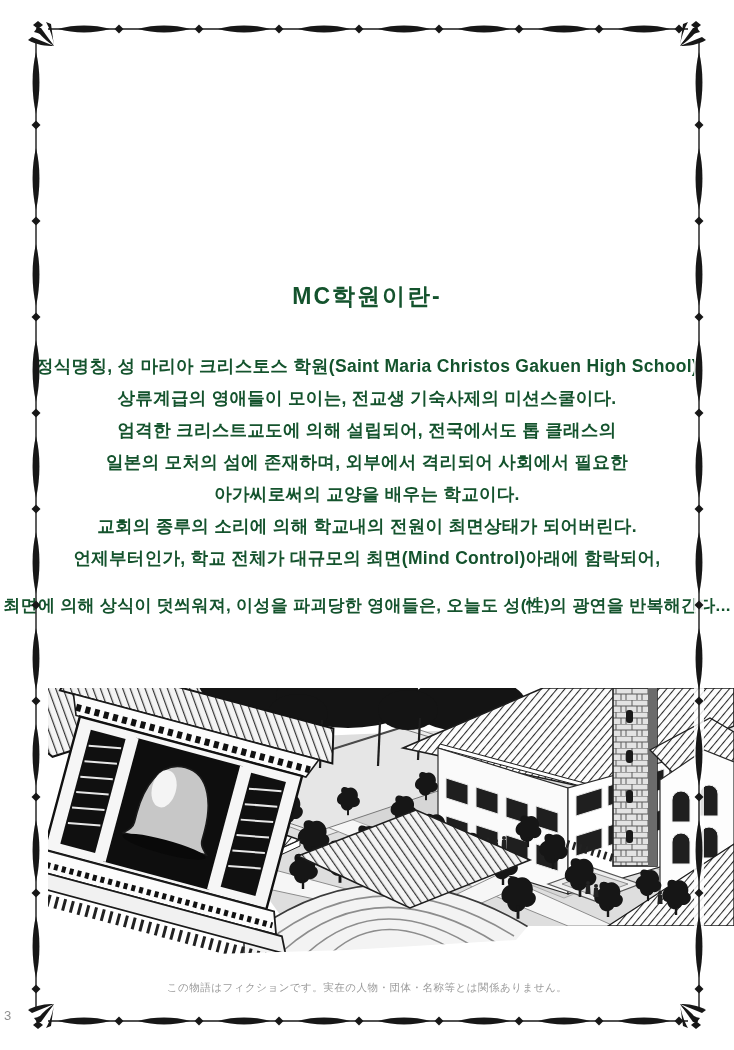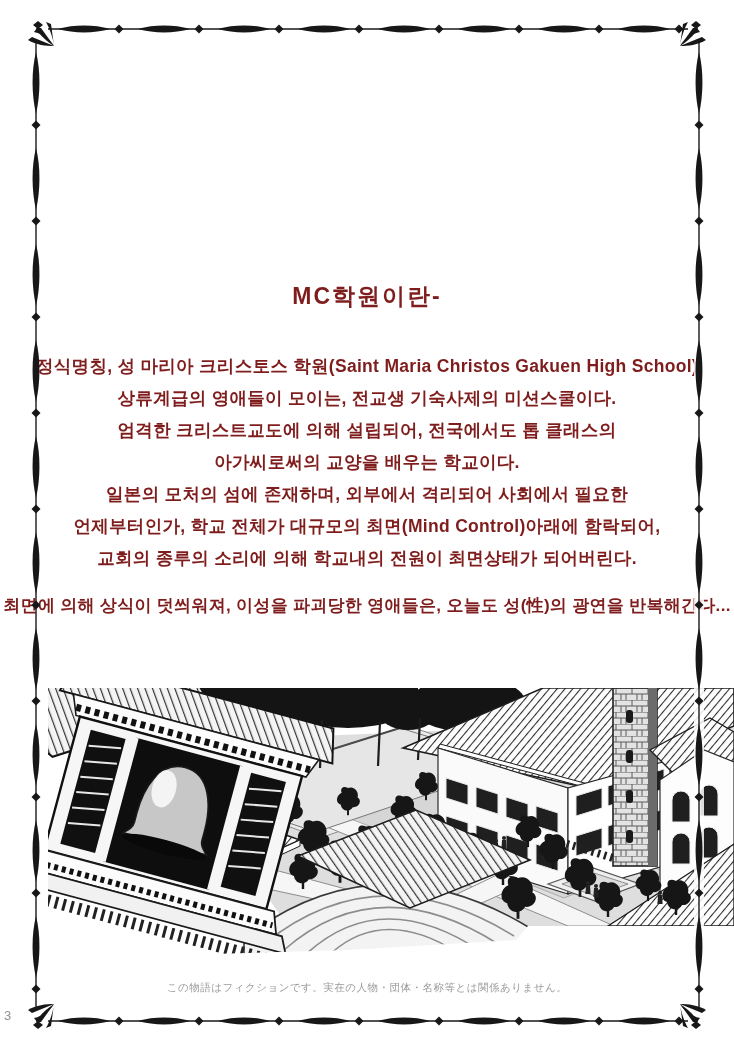--- a/index.html
+++ b/index.html
@@ -1,21 +1,21 @@
 <!DOCTYPE html>
 <html><head>
 <meta charset="utf-8">
 <style>
   html,body{margin:0;padding:0;}
   body{
     width:734px;height:1050px;position:relative;background:#ffffff;overflow:hidden;
     font-family:"Liberation Sans","DejaVu Sans",sans-serif;color:#1c1c1c;
   }
   .abs{position:absolute;}
-  .txt{width:734px;text-align:center;font-weight:700;color:#7f1d1d;}
+  .txt{width:734px;text-align:center;font-weight:700;color:#14532d;}
   .title{top:281px;font-size:23px;letter-spacing:2px;}
   .para{font-size:17.5px;line-height:32px;letter-spacing:0.3px;}
   .para div{white-space:nowrap;}
   .p1{top:350px;}
   .p2{top:510px;}
   .p3{top:590px;font-size:17px;}
   .disclaimer{top:981px;font-size:10.5px;color:#9a9a9a;font-weight:400;letter-spacing:0.5px;}
   .pagenum{left:4px;top:1008px;font-size:13px;color:#8f8f8f;font-weight:400;}
   .border{z-index:3;}
   svg{display:block;}
@@ -90,27 +90,27 @@
     <path d="M14,5 L19,9 L14,13 L9,9 Z"></path>
   </g>
 </svg>
 
 <div class="abs txt title">MC학원이란-</div>
 
 <div class="abs txt para p1">
   <div>정식명칭, 성 마리아 크리스토스 학원(Saint Maria Christos Gakuen High School)</div>
   <div>상류계급의 영애들이 모이는, 전교생 기숙사제의 미션스쿨이다.</div>
   <div>엄격한 크리스트교도에 의해 설립되어, 전국에서도 톱 클래스의</div>
+  <div>일본의 모처의 섬에 존재하며, 외부에서 격리되어 사회에서 필요한</div>
   <div>아가씨로써의 교양을 배우는 학교이다.</div>
-  <div>일본의 모처의 섬에 존재하며, 외부에서 격리되어 사회에서 필요한</div>
 </div>
 
 <div class="abs txt para p2">
+  <div>교회의 종루의 소리에 의해 학교내의 전원이 최면상태가 되어버린다.</div>
   <div>언제부터인가, 학교 전체가 대규모의 최면(Mind Control)아래에 함락되어,</div>
-  <div>교회의 종루의 소리에 의해 학교내의 전원이 최면상태가 되어버린다.</div>
 </div>
 
 <div class="abs txt para p3">
   <div>최면에 의해 상식이 덧씌워져, 이성을 파괴당한 영애들은, 오늘도 성(性)의 광연을 반복해간다...</div>
 </div>
 
 <svg class="abs" style="left:48px;top:688px;z-index:1;" width="686" height="270" viewBox="0 0 686 270">
   <defs>
     <pattern id="hatch" width="6" height="6" patternUnits="userSpaceOnUse" patternTransform="rotate(40)">
       <rect width="6" height="6" fill="#fdfdfd"></rect>

